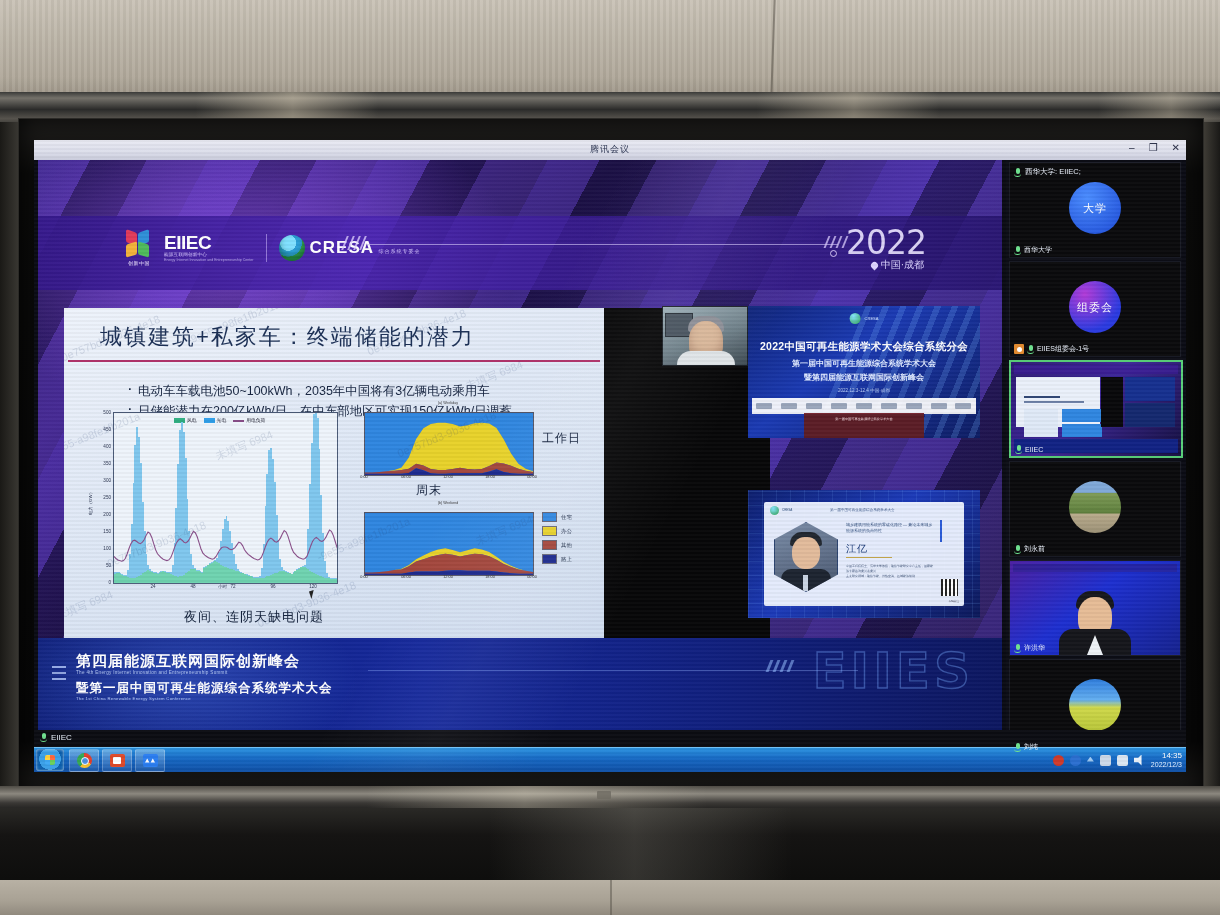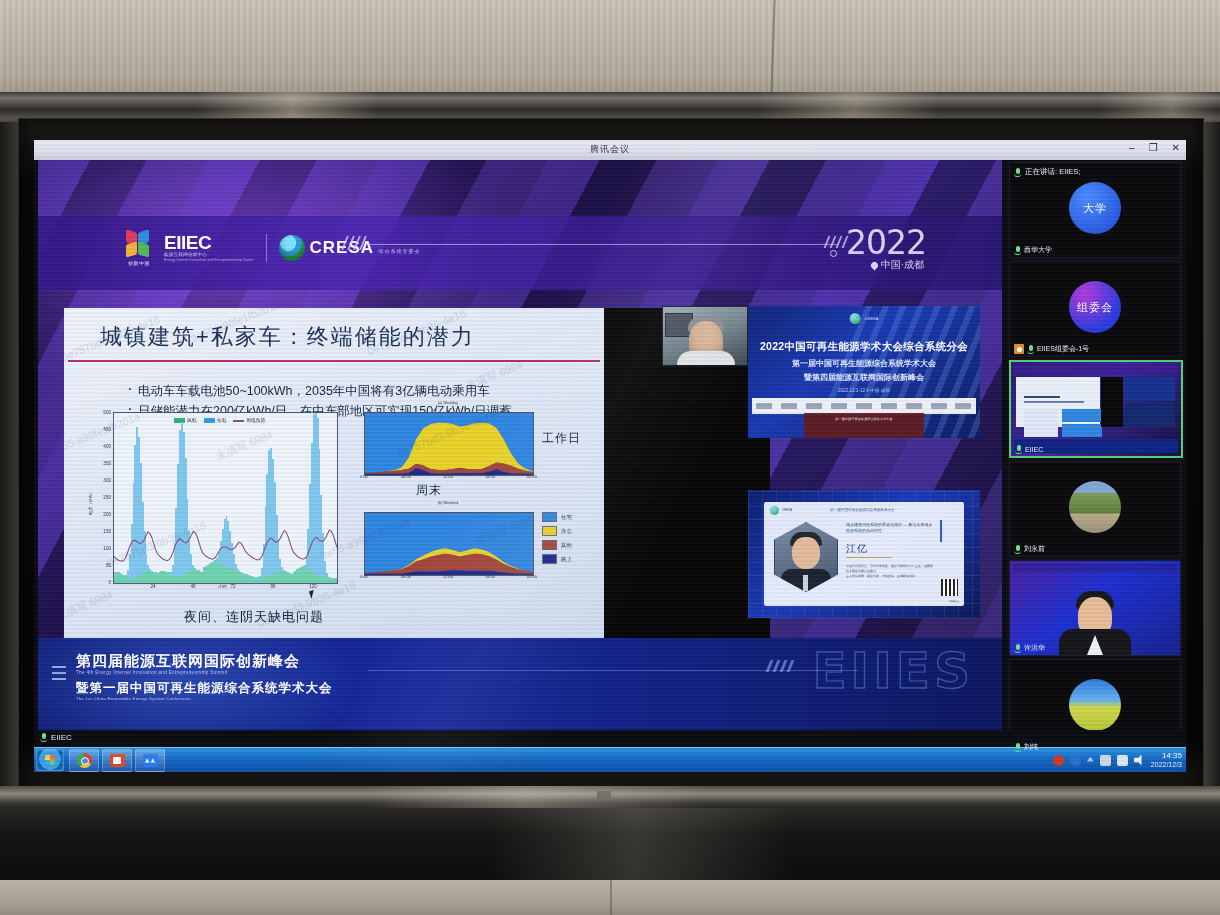--- a/index.html
+++ b/index.html
@@ -1050,21 +1050,21 @@
       </div>
 
       <div class="rail">
 
         <div class="tile">
           <div class="speaking">
             <span class="mic">
                 <b></b>
                 <s></s>
               </span>
-            <span>正在讲话: EIIES;</span>
+            <span>西华大学: EIIEC;</span>
           </div>
           <div class="avatar av-blue">大学</div>
           <div class="name">
             <span class="mic">
                 <b></b>
                 <s></s>
               </span>
             <span>西华大学</span>
           </div>
         </div>

